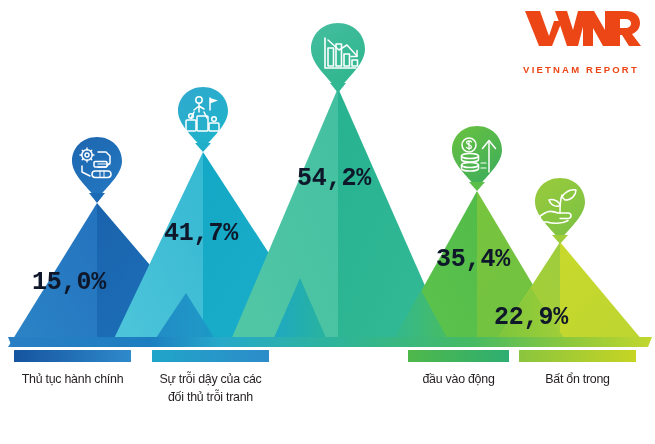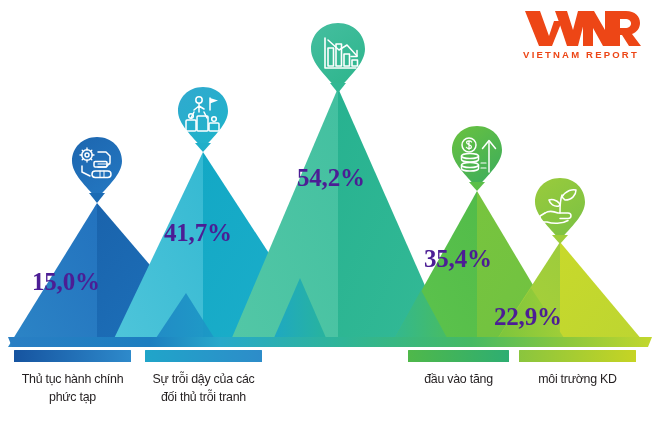--- a/index.html
+++ b/index.html
@@ -11,31 +11,31 @@
     overflow:hidden;
   }
   #stage { position:relative; width:655px; height:444px; }
 
   
   .logo { position:absolute; right:14px; top:8px; width:120px; text-align:center; }
   .logo-mark { display:block; }
   .logo-sub {
     font-family:"Liberation Sans", sans-serif;
     font-size:9.5px; font-weight:bold; letter-spacing:2.2px;
-    color:#ED4616; margin-top:1px; white-space:nowrap;
+    color:#ED4616; margin-top:16px; white-space:nowrap;
   }
 
   
   #chart { position:absolute; left:0; top:0; }
 
   
   .pct {
     position:absolute;
-    color:#4c1d95;
-    font-family:Liberation Serif, serif;
+    color:#0f172a;
+    font-family:Liberation Mono, monospace;
     font-weight:bold;
     font-size:25px;
     letter-spacing:-0.2px;
     white-space:nowrap;
     text-shadow:0 0 1px rgba(0,0,0,.05);
   }
 
   
   .legend { position:absolute; left:0; top:350px; width:655px; height:94px; }
   .legend-col { position:absolute; top:0; text-align:center; }
@@ -304,51 +304,50 @@
                  C571 217.3 570 218.5 568 218.5 L560 218.5"></path>
         <path d="M545 213 L540 216 L540 222 L547 222 C553 224 562 224 568 220.5"></path>
       </g>
       <polygon points="552,235 568,235 560,244" fill="#9ECE3B"></polygon>
     </g>
   </svg>
 
   <div class="pct" style="left:32px;  top:268px;">15,0%</div>
   <div class="pct" style="left:164px; top:219px;">41,7%</div>
   <div class="pct" style="left:297px; top:164px;">54,2%</div>
-  <div class="pct" style="left:424px; top:245px;">35,4%</div>
+  <div class="pct" style="left:436px; top:245px;">35,4%</div>
   <div class="pct" style="left:494px; top:303px;">22,9%</div>
 
   <div class="legend">
 
     <div class="legend-col" style="left:14px; width:117px;">
       <div class="legend-bar" style="background:linear-gradient(90deg,#1654A0,#2E8ACB);"></div>
       <div class="legend-label">
         <span>Thủ tục hành chính</span>
-        <span>phức tạp</span>
       </div>
     </div>
 
-    <div class="legend-col" style="left:145px; width:117px;">
+    <div class="legend-col" style="left:152px; width:117px;">
       <div class="legend-bar" style="background:linear-gradient(90deg,#20A5C9,#2D8CC9);"></div>
       <div class="legend-label">
         <span>Sự trỗi dậy của các</span>
         <span>đối thủ trỗi tranh</span>
       </div>
     </div>
 
 
     <div class="legend-col" style="left:408px; width:101px;">
       <div class="legend-bar" style="background:linear-gradient(90deg,#4FB84A,#2EAE72);"></div>
       <div class="legend-label">
-        <span>đầu vào tăng</span>
+        <span>đầu vào động</span>
       </div>
     </div>
 
     <div class="legend-col" style="left:519px; width:117px;">
       <div class="legend-bar" style="background:linear-gradient(90deg,#8AC53E,#C6D424);"></div>
       <div class="legend-label">
-        <span>môi trường KD</span>
+        <span>Bất ổn trong</span>
       </div>
     </div>
 
   </div>
 
 </div>
 
 </body></html>

